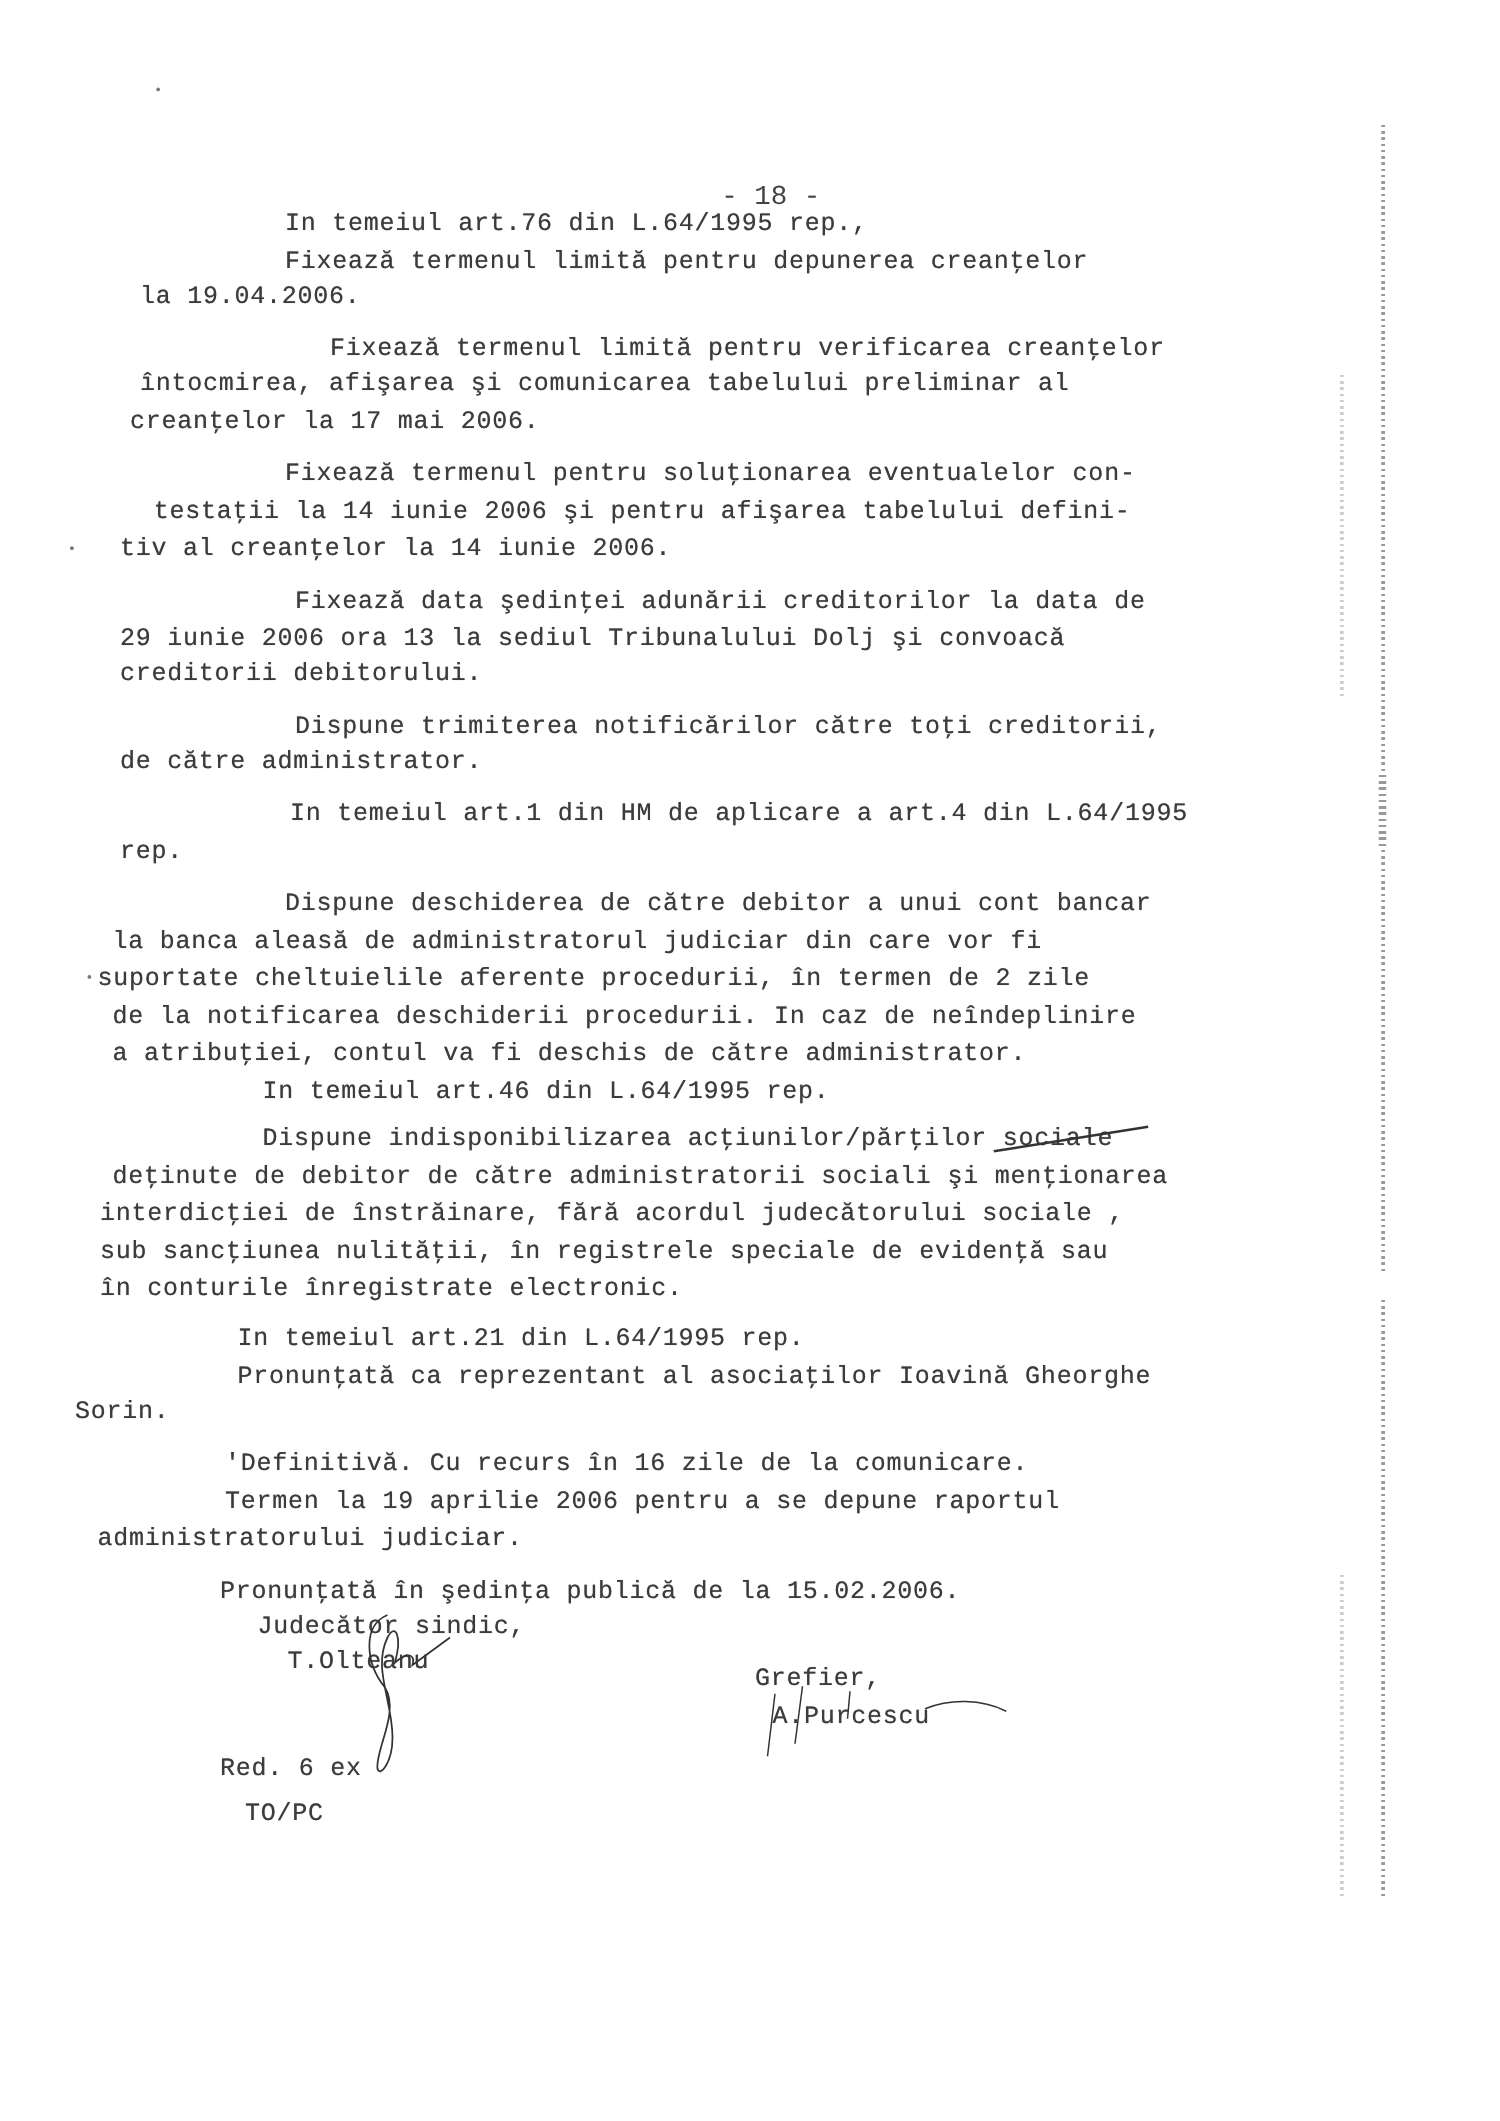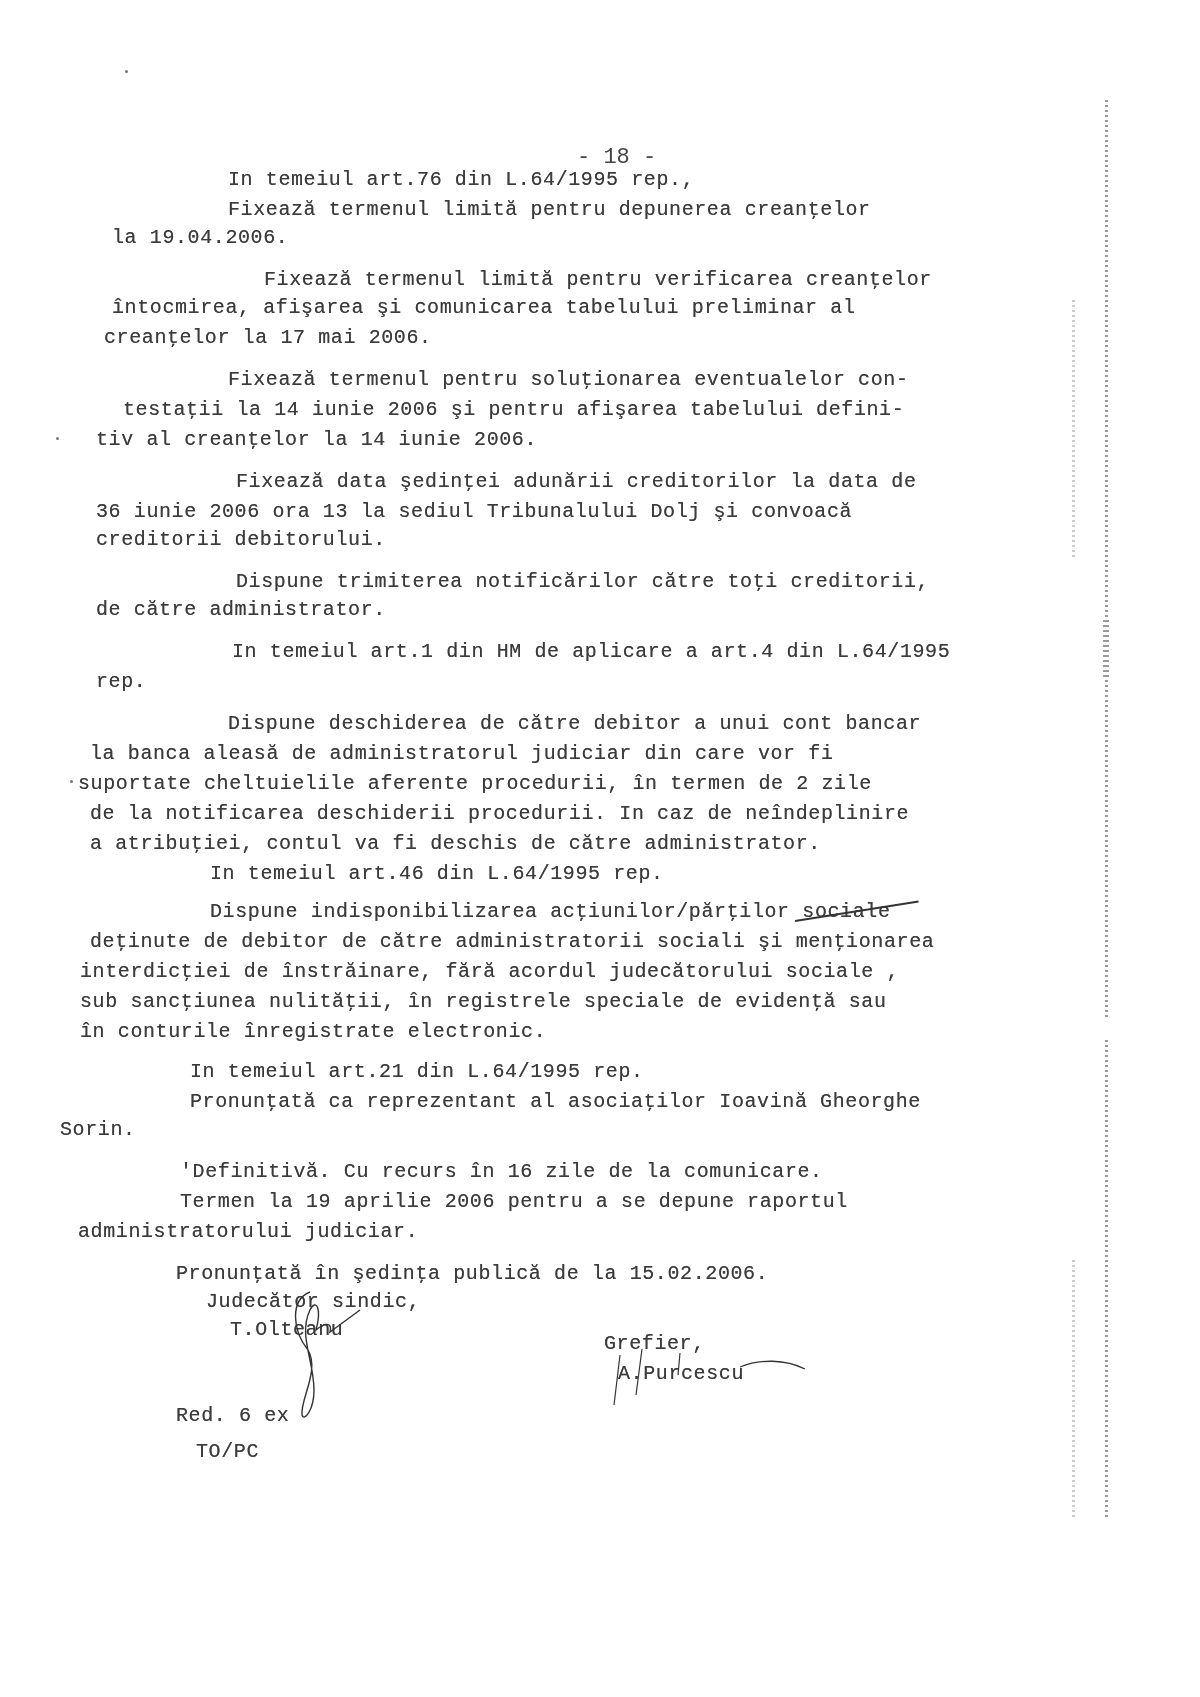--- a/index.html
+++ b/index.html
@@ -36,21 +36,21 @@
       <div class="line" style="left: 228px; top: 168px;">In temeiul art.76 din L.64/1995 rep.,</div>
       <div class="line" style="left: 228px; top: 198px;">Fixează termenul limită pentru depunerea creanţelor</div>
       <div class="line" style="left: 112px; top: 226px;">la 19.04.2006.</div>
       <div class="line" style="left: 228px; top: 268px; margin-left: 36px;">Fixează termenul limită pentru verificarea creanţelor</div>
       <div class="line" style="left: 112px; top: 296px;">întocmirea, afişarea şi comunicarea tabelului preliminar al</div>
       <div class="line" style="left: 104px; top: 326px;">creanţelor la 17 mai 2006.</div>
       <div class="line" style="left: 228px; top: 368px;">Fixează termenul pentru soluţionarea eventualelor con-</div>
       <div class="line" style="left: 123px; top: 398px;">testaţii la 14 iunie 2006 şi pentru afişarea tabelului defini-</div>
       <div class="line" style="left: 96px; top: 428px;">tiv al creanţelor la 14 iunie 2006.</div>
       <div class="line" style="left: 236px; top: 470px;">Fixează data şedinţei adunării creditorilor la data de</div>
-      <div class="line" style="left: 96px; top: 500px;">36 iunie 2006 ora 13 la sediul Tribunalului Dolj şi convoacă</div>
+      <div class="line" style="left: 96px; top: 500px;">29 iunie 2006 ora 13 la sediul Tribunalului Dolj şi convoacă</div>
       <div class="line" style="left: 96px; top: 528px;">creditorii debitorului.</div>
       <div class="line" style="left: 236px; top: 570px;">Dispune trimiterea notificărilor către toţi creditorii,</div>
       <div class="line" style="left: 96px; top: 598px;">de către administrator.</div>
       <div class="line" style="left: 232px; top: 640px;">In temeiul art.1 din HM de aplicare a art.4 din L.64/1995</div>
       <div class="line" style="left: 96px; top: 670px;">rep.</div>
       <div class="line" style="left: 228px; top: 712px;">Dispune deschiderea de către debitor a unui cont bancar</div>
       <div class="line" style="left: 90px; top: 742px;">la banca aleasă de administratorul judiciar din care vor fi</div>
       <div class="line" style="left: 78px; top: 772px; font-family: Liberation Mono, monospace;">suportate cheltuielile aferente procedurii, în termen de 2 zile</div>
       <div class="line" style="left: 90px; top: 802px;">de la notificarea deschiderii procedurii. In caz de neîndeplinire</div>
       <div class="line" style="left: 90px; top: 832px;">a atribuţiei, contul va fi deschis de către administrator.</div>

